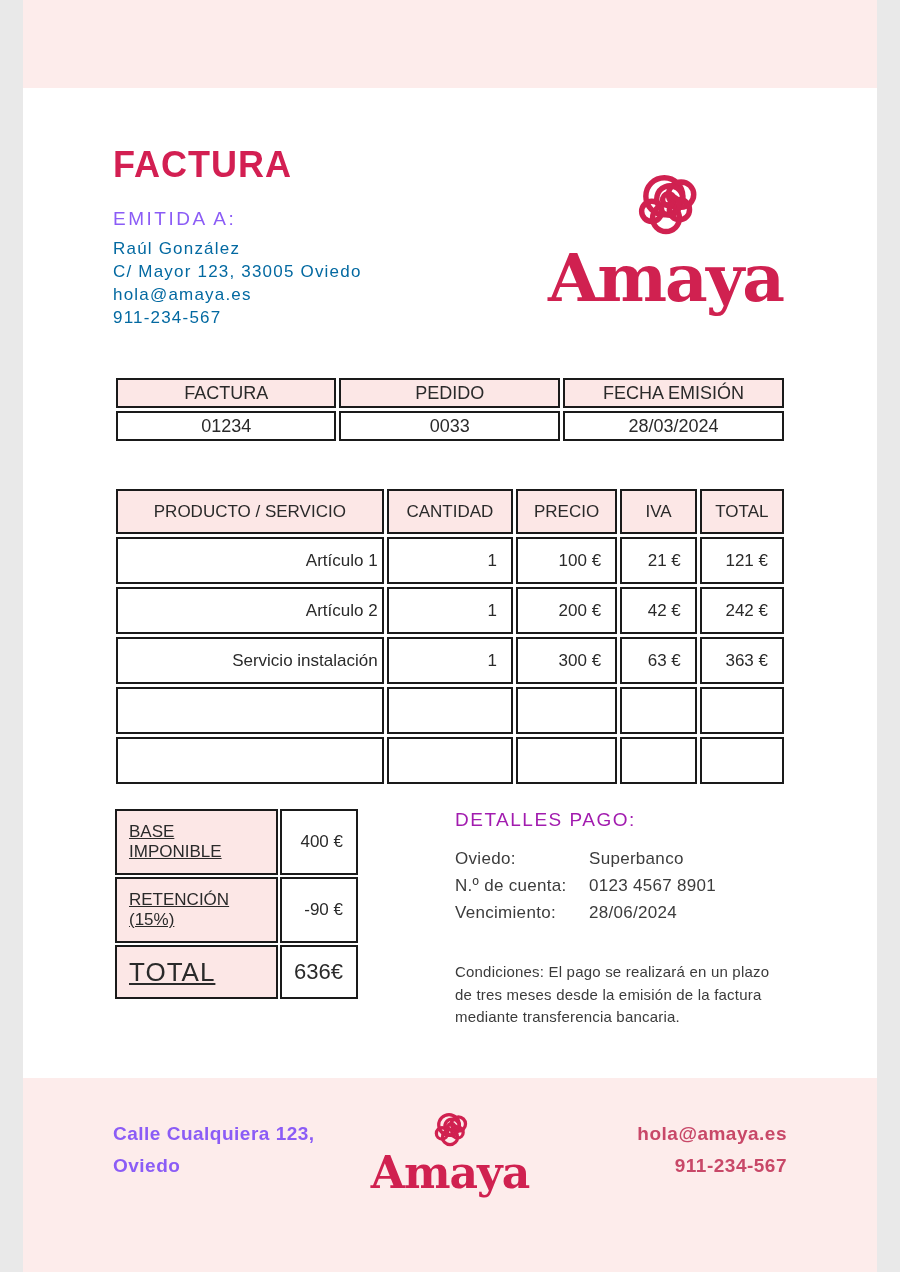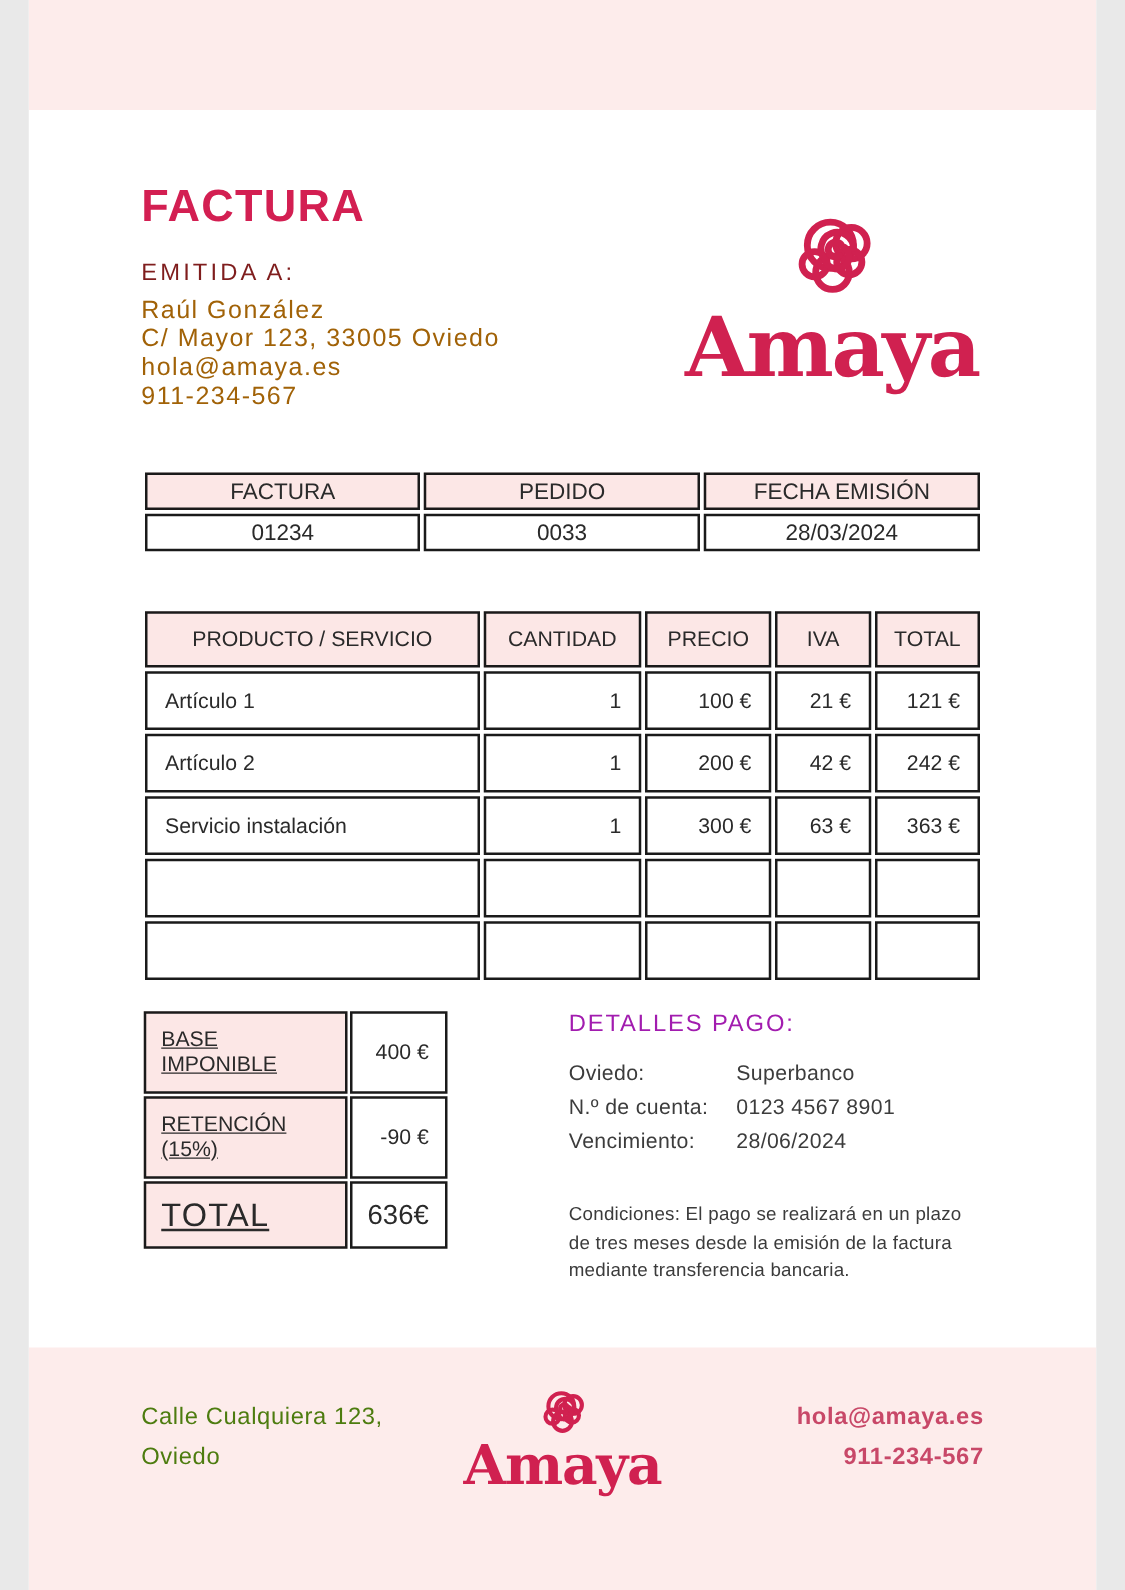--- a/index.html
+++ b/index.html
@@ -15,22 +15,22 @@
   }
   .topbar { height:88px; background:#fdeceb; }
   .content { padding:0 90px; }
 
   
   .header-row { display:flex; justify-content:space-between; padding-top:56px; }
   .page-title {
     font-size:36px; font-weight:bold; letter-spacing:1px;
     color:#d31f52; margin-bottom:22px;
   }
-  .issued-label { font-size:19px; letter-spacing:2.5px; color:#7f1d1d; margin-bottom:7px; }
-  .addr-line { font-size:20px; letter-spacing:1.2px; line-height:23px; color:#a16207; }
+  .issued-label { font-size:19px; letter-spacing:2.5px; color:#8b5cf6; margin-bottom:7px; }
+  .addr-line { font-size:17px; letter-spacing:1.2px; line-height:23px; color:#0369a1; }
 
   .logo-block { text-align:center; margin-top:22px; margin-right:4px; }
   .rose { display:block; margin:0 auto -4px auto; }
   .wordmark {
     font-family:"DejaVu Serif", serif; font-weight:bold;
     font-size:66px; line-height:64px; letter-spacing:-2px;
     color:#d02150;
   }
   .wordmark-small {
     font-family:"DejaVu Serif", serif; font-weight:bold;
@@ -44,21 +44,21 @@
   th { background:#fce7e6; }
 
   .meta-table { margin-top:46px; }
   .meta-table th, .meta-table td {
     font-size:18px; text-align:center; padding:3px 6px; line-height:20px;
   }
 
   .items-table { margin-top:42px; }
   .items-table th { font-size:17px; text-align:center; padding:11px 4px; line-height:19px;margin-top:44px; }
   .items-table td { font-size:17px; padding:12px 4px; line-height:19px; height:47px; }
-  .items-table td.c-prod { text-align:left; padding-left:14px; }
+  .items-table td.c-prod { text-align:right; padding-left:14px; }
   .items-table td.num   { text-align:right; padding-right:14px; }
 
   
   .bottom-row { display:flex; margin-top:20px; align-items:flex-start; }
   .totals-table { width:300px; border-spacing:2px; }
   .totals-table td { padding:11px 12px; font-size:17px; line-height:20px; }
   .totals-table td.t-label { background:#fce7e6; text-align:left; width:195px;text-decoration:underline; }
   .totals-table td.t-value { text-align:right; padding-right:13px; background:#fff; }
   .totals-table tr.grand td.t-label { font-size:26px; line-height:28px; padding:10px 12px; letter-spacing:1px; }
   .totals-table tr.grand td.t-value { font-size:22px; line-height:28px; }
@@ -67,21 +67,21 @@
   .pay-title { font-size:19px; letter-spacing:1.5px; color:#a21caf; margin-bottom:16px; }
   .pay-grid { display:grid; grid-template-columns:132px 1fr; row-gap:3px; column-gap:2px; }
   .pay-grid div { font-size:17px; line-height:24px; color:#3c3c3c; letter-spacing:0.3px; }
   .conditions { margin-top:36px; font-size:15px; line-height:22.5px; color:#3b3b3b; width:332px; letter-spacing:0.2px; }
 
   
   .footer {
     position:absolute; bottom:0; left:0; right:0; height:194px;
     background:#fdeceb; display:flex; padding:0 90px;
   }
-  .f-left  { flex:1; padding-top:40px; color:#4d7c0f; font-weight:normal; font-size:19px; line-height:32px; letter-spacing:0.5px; }
+  .f-left  { flex:1; padding-top:40px; color:#8b5cf6; font-weight:bold; font-size:19px; line-height:32px; letter-spacing:0.5px; }
   .f-center{ width:260px; text-align:center; padding-top:30px; }
   .f-right { flex:1; padding-top:40px; text-align:right; color:#c84868; font-weight:bold; font-size:19px; line-height:32px; letter-spacing:0.5px; }
 </style>
 </head>
 <body>
 
 <div class="page">
 
   <div class="topbar"></div>
 

